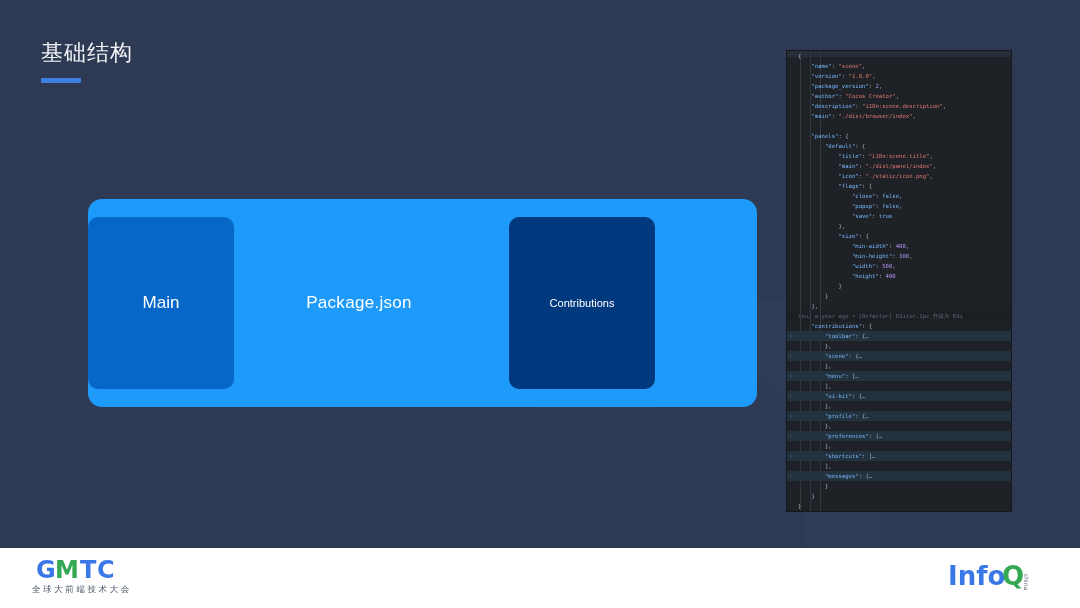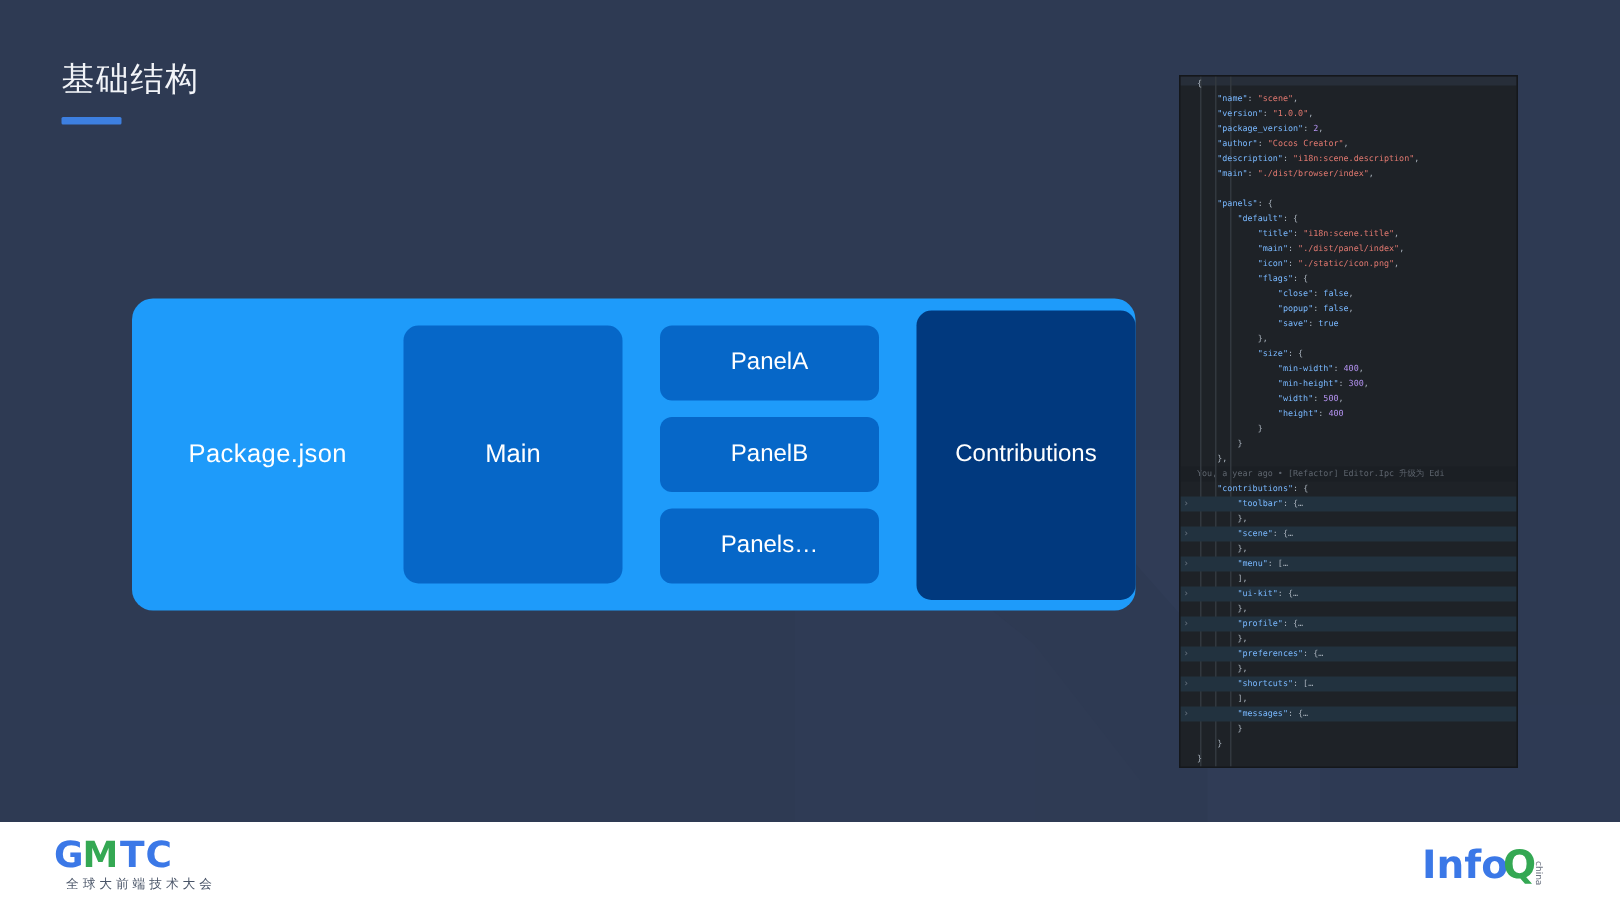--- a/index.html
+++ b/index.html
@@ -48,24 +48,24 @@
     width:146px; height:172px; margin-left:25px;
     display:flex; flex-direction:column; justify-content:space-between;
     flex:none;
   }
   .panel-box {
     height:50px; background:#0667c8; border-radius:8px;
     display:flex; align-items:center; justify-content:center;
     color:#ffffff; font-size:16px;
   }
   #contrib-box {
-    width:146px; height:193px; margin-left:25px;
+    width:146px; height:172px; margin-left:25px;
     background:#01397e; border-radius:10px;
     display:flex; align-items:center; justify-content:center;
-    color:#ffffff; font-size:16px;
+    color:#ffffff; font-size:11px;
     flex:none;
   }
 
   
   #code-panel {
     position:absolute; left:787px; top:51px; z-index:3;
     width:224px; height:460px;
     background:#1e2227;
     overflow:hidden;
     font-family:"DejaVu Sans Mono", monospace;
@@ -101,21 +101,21 @@
     overflow:hidden;
   }
 
   
   #footer {
     position:absolute; left:0; bottom:0; width:1080px; height:60px;
     background:#ffffff; z-index:4;
   }
   #gmtc-logo { position:absolute; left:36px; top:9px; }
   #gmtc-sub {
-    position:absolute; left:44px; top:36px;
+    position:absolute; left:32px; top:36px;
     font-size:8.5px; color:#4a5568; letter-spacing:2.6px;
     font-family:Liberation Serif, serif;
   }
   #infoq-logo { position:absolute; right:20px; top:12px; }
 </style>
 </head>
 <body style="background: rgb(46, 58, 83);">
 
 <svg id="bg-deco" width="1080" height="608" viewBox="0 0 1080 608">
   <rect x="0" y="0" width="1080" height="608" fill="#2e3a53"></rect>
@@ -126,29 +126,24 @@
     <polygon points="805,430 805,608 880,608 880,500" fill="#323e59"></polygon>
     <rect x="880" y="470" width="200" height="138" fill="#2f3b55"></rect>
     <polygon points="690,300 690,360 920,360 920,300" fill="#323e58"></polygon>
   </g>
 </svg>
 
 <div id="slide-title">基础结构</div>
 <div id="title-underline" style="background: rgb(61, 127, 224);"></div>
 
 <div id="diagram" style="background: rgb(30, 155, 250);">
+  <div id="main-box" style="background: rgb(6, 103, 200);">Main</div>
+
   <div id="pkg-label">Package.json</div>
 
-  <div id="main-box" style="background: rgb(6, 103, 200);">Main</div>
-
-  <div id="panels-col">
-    <div class="panel-box" style="background: rgb(6, 103, 200);">PanelA</div>
-    <div class="panel-box" style="background: rgb(6, 103, 200);">PanelB</div>
-    <div class="panel-box" style="background: rgb(6, 103, 200);">Panels…</div>
-  </div>
 
   <div id="contrib-box" style="background: rgb(1, 57, 126);">Contributions</div>
 </div>
 
 <div id="code-panel">
   <div id="code-topstrip"></div>
   <div class="indent-guides">
     <div class="ig" style="left:13px"></div>
     <div class="ig" style="left:23px"></div>
     <div class="ig" style="left:33px"></div>

